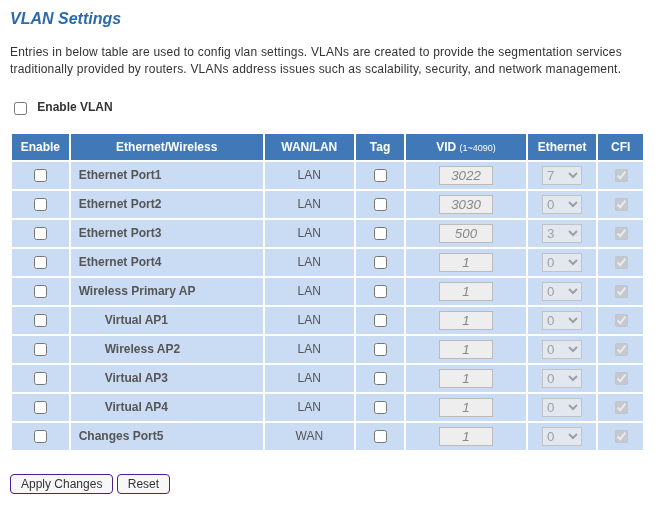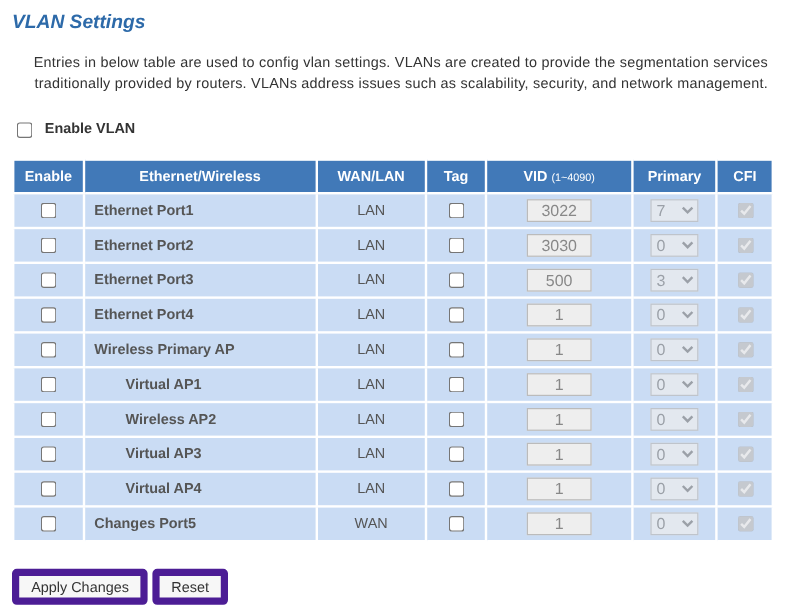--- a/index.html
+++ b/index.html
@@ -19,21 +19,20 @@
     color: #2d6aa9;
     font-style: italic;
     font-weight: bold;
     font-size: 16px;
   }
   .desc {
     margin: 16px 0 20px 0;
     line-height: 1.45;
     letter-spacing: 0.2px;
     width: 630px;
-    text-align: right;
   }
   .enable-line {
     margin: 20px 0 14px 0;
   }
   .enable-line input { vertical-align: middle; }
   .enable-line span { font-weight: bold; margin-left: 4px; }
   table.vlan {
     border-collapse: collapse;
     width: 635px;
   }
@@ -58,34 +57,34 @@
   table.vlan td.name { text-align: left; padding-left: 8px; font-weight: bold; }
   table.vlan td.name.indent { padding-left: 34px; }
   .vid-input {
     width: 48px;
     text-align: center;
     background: #eee;
     border: 1px solid #bbb;
     color: #888;
     padding: 1px 2px;
   }
-  .vid-input:disabled { background:#eee; }
+  .vid-input:disabled { background:#eee;font-style:italic; }
   select.prio {
     width: 40px;
     background: #eee;
     border: 1px solid #bbb;
     color: #888;
   }
   .buttons { margin-top: 22px; }
   button.btn {
     font-family: Verdana, Arial, sans-serif;
     font-size: 12px;
     padding: 2px 10px;
     background: #f7f7f7;
-    border: 6px solid #4c1d95;
+    border: 1px solid #4c1d95;
     border-radius: 4px;
     color: #333;
     cursor: pointer;
   }
   button.btn + button.btn { }
 </style>
 </head>
 <body>
 
 <div class="page">
@@ -101,21 +100,21 @@
     <thead>
       <tr>
         <th style="width:48px">Enable</th>
         <th style="width:182px">Ethernet/Wireless</th>
         <th style="width:80px">WAN/LAN</th>
         <th style="width:40px">Tag</th>
         <th style="width:110px">
           <span>VID</span>
           <small>(1~4090)</small>
         </th>
-        <th style="width:60px">Primary</th>
+        <th style="width:60px">Ethernet</th>
         <th style="width:36px">CFI</th>
       </tr>
     </thead>
     <tbody id="vlan-body">
         <tr>
           <td><input type="checkbox" style=""></td>
           <td class="name">Ethernet Port1</td>
           <td>LAN</td>
           <td><input type="checkbox" style=""></td>
           <td><input type="text" class="vid-input" disabled="" value="3022" style=""></td>

